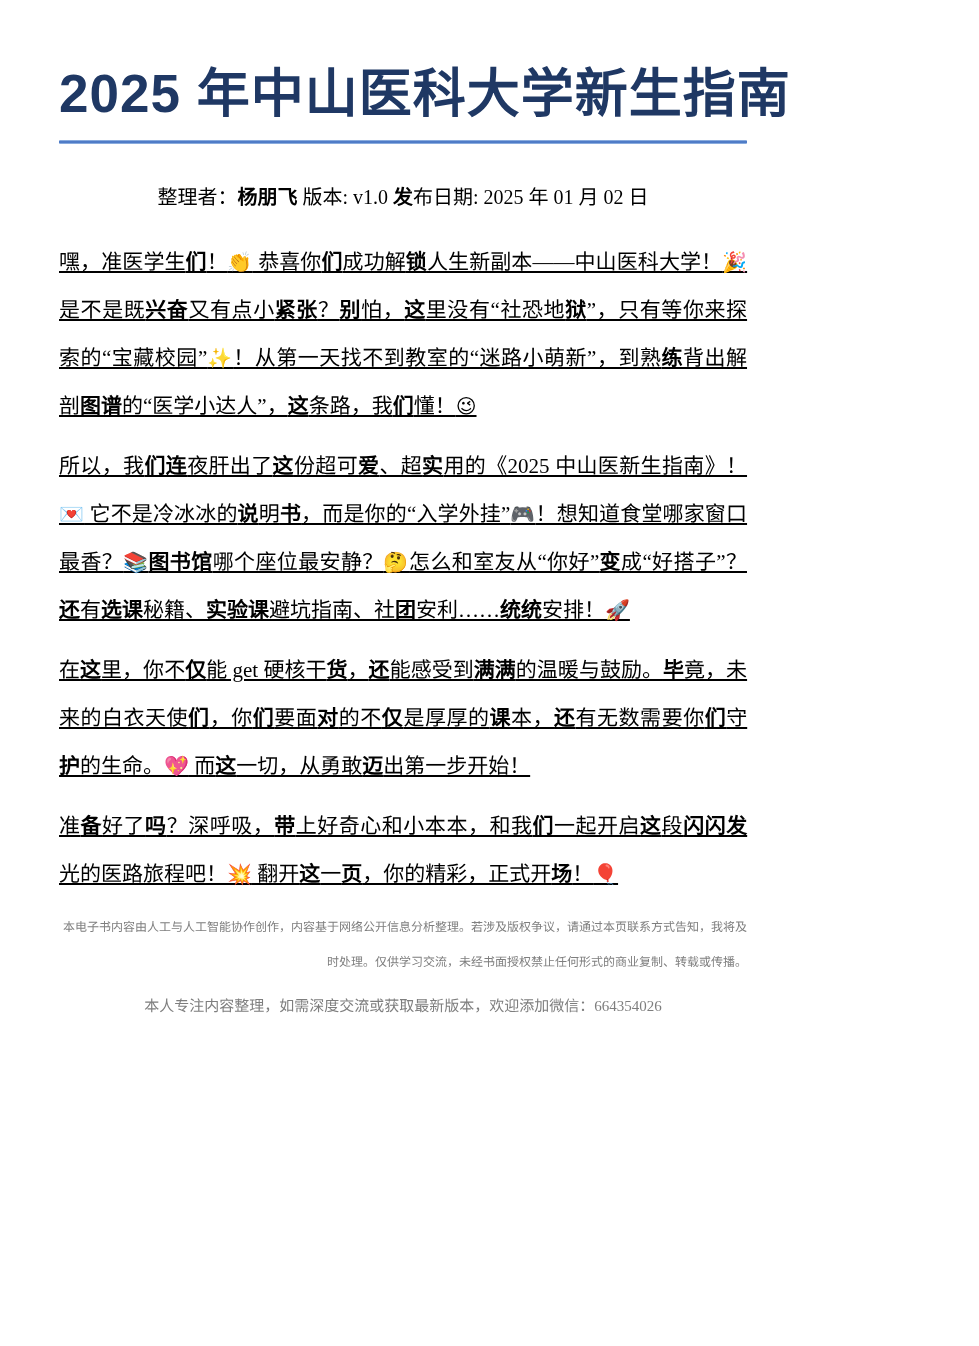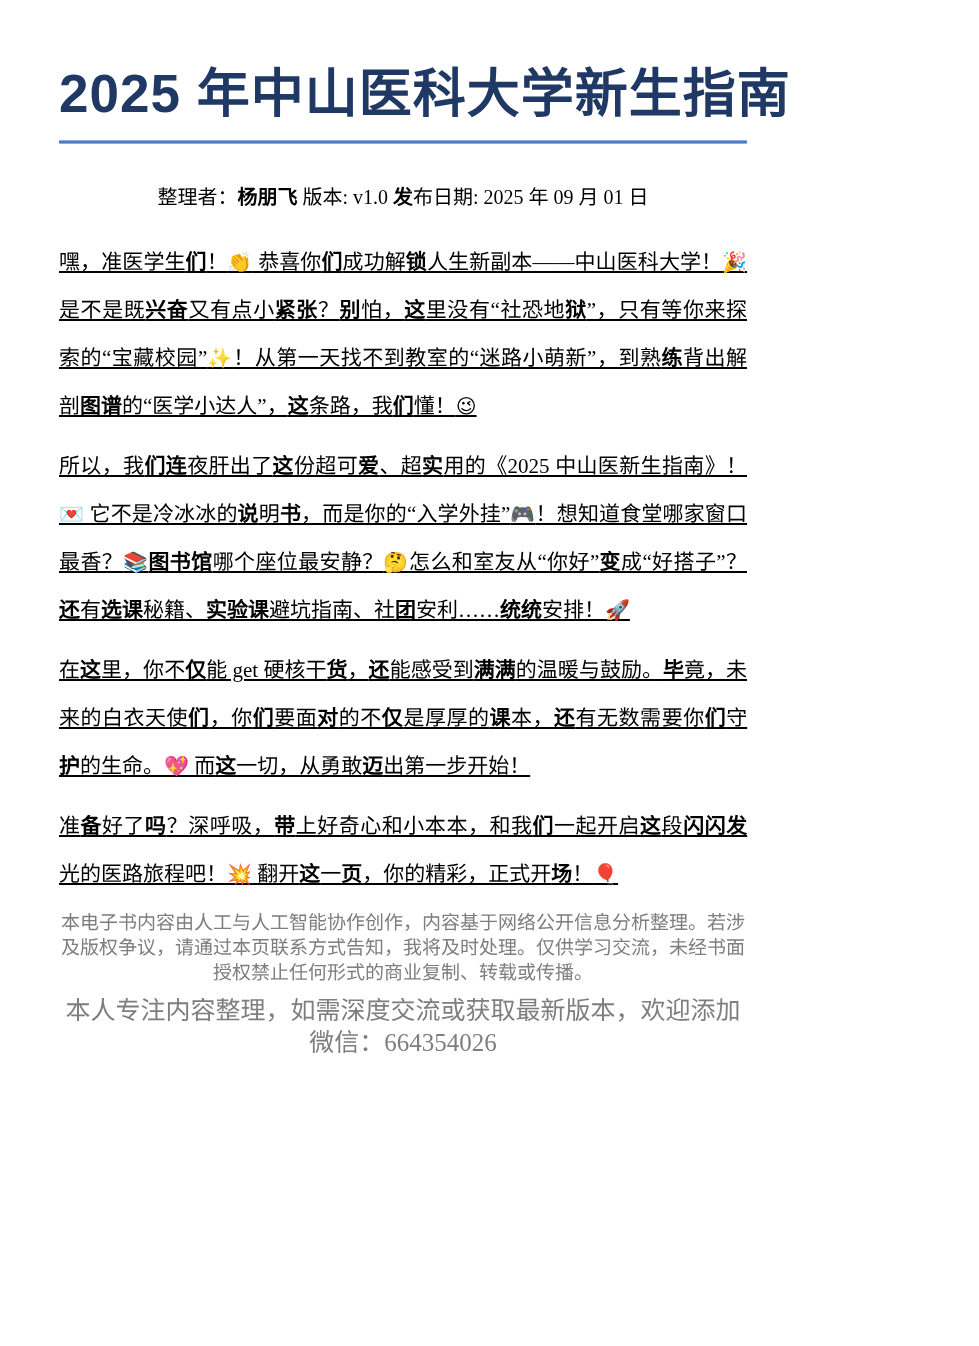--- a/index.html
+++ b/index.html
@@ -50,39 +50,39 @@
     font-family:"Liberation Sans","DejaVu Sans",sans-serif;
     font-weight:700;
   }
   .seg-e{
     font-family:"DejaVu Sans","Liberation Sans",sans-serif;
     font-size:20px;
   }
   .disclaimer{
     margin:8px 0 0;
     color:var(--muted-color);
-    font-size:19px;
-    line-height:25px;
-    text-align:center;
+    font-size:12px;
+    line-height:35px;
+    text-align:right;
   }
   .contact{
     margin:10px 0 0;
     color:var(--muted-color);
-    font-size:25px;
+    font-size:15px;
     line-height:32px;
     text-align:center;
   }
 </style>
 </head>
 <body>
 
 <div class="page">
   <h1 class="title">2025 年中山医科大学新生指南</h1>
   <div class="title-rule"></div>
-  <p class="byline"><span class="seg-n">整理者：</span><span class="seg-b">杨朋飞</span><span class="seg-n"> 版本: v1.0 </span><span class="seg-b">发</span><span class="seg-n">布日期: 2025 年 09 月 01 日</span></p>
+  <p class="byline"><span class="seg-n">整理者：</span><span class="seg-b">杨朋飞</span><span class="seg-n"> 版本: v1.0 </span><span class="seg-b">发</span><span class="seg-n">布日期: 2025 年 01 月 02 日</span></p>
 
   <div class="content">
     <p class="para"><span class="seg-n">嘿，准医学生</span><span class="seg-b">们</span><span class="seg-n">！</span><span class="seg-e">👏</span><span class="seg-n"> 恭喜你</span><span class="seg-b">们</span><span class="seg-n">成功解</span><span class="seg-b">锁</span><span class="seg-n">人生新副本——中山医科大学！</span><span class="seg-e">🎉</span><span class="seg-n"> 是不是既</span><span class="seg-b">兴奋</span><span class="seg-n">又有点小</span><span class="seg-b">紧张</span><span class="seg-n">？</span><span class="seg-b">别</span><span class="seg-n">怕，</span><span class="seg-b">这</span><span class="seg-n">里没有“社恐地</span><span class="seg-b">狱</span><span class="seg-n">”，只有等你来探索的“宝藏校园”</span><span class="seg-e">✨</span><span class="seg-n">！从第一天找不到教室的“迷路小萌新”，到熟</span><span class="seg-b">练</span><span class="seg-n">背出解剖</span><span class="seg-b">图谱</span><span class="seg-n">的“医学小达人”，</span><span class="seg-b">这</span><span class="seg-n">条路，我</span><span class="seg-b">们</span><span class="seg-n">懂！</span><span class="seg-e">😉</span></p>
     <p class="para"><span class="seg-n">所以，我</span><span class="seg-b">们连</span><span class="seg-n">夜肝出了</span><span class="seg-b">这</span><span class="seg-n">份超可</span><span class="seg-b">爱</span><span class="seg-n">、超</span><span class="seg-b">实</span><span class="seg-n">用的《2025 中山医新生指南》！</span><span class="seg-e">💌</span><span class="seg-n"> 它不是冷冰冰的</span><span class="seg-b">说</span><span class="seg-n">明</span><span class="seg-b">书</span><span class="seg-n">，而是你的“入学外挂”</span><span class="seg-e">🎮</span><span class="seg-n">！想知道食堂哪家窗口最香？</span><span class="seg-e">📚</span><span class="seg-b">图书馆</span><span class="seg-n">哪个座位最安静？</span><span class="seg-e">🤔</span><span class="seg-n">怎么和室友从“你好”</span><span class="seg-b">变</span><span class="seg-n">成“好搭子”？</span><span class="seg-b">还</span><span class="seg-n">有</span><span class="seg-b">选课</span><span class="seg-n">秘籍、</span><span class="seg-b">实验课</span><span class="seg-n">避坑指南、社</span><span class="seg-b">团</span><span class="seg-n">安利……</span><span class="seg-b">统统</span><span class="seg-n">安排！</span><span class="seg-e">🚀</span></p>
     <p class="para"><span class="seg-n">在</span><span class="seg-b">这</span><span class="seg-n">里，你不</span><span class="seg-b">仅</span><span class="seg-n">能 get 硬核干</span><span class="seg-b">货</span><span class="seg-n">，</span><span class="seg-b">还</span><span class="seg-n">能感受到</span><span class="seg-b">满满</span><span class="seg-n">的温暖与鼓励。</span><span class="seg-b">毕</span><span class="seg-n">竟，未来的白衣天使</span><span class="seg-b">们</span><span class="seg-n">，你</span><span class="seg-b">们</span><span class="seg-n">要面</span><span class="seg-b">对</span><span class="seg-n">的不</span><span class="seg-b">仅</span><span class="seg-n">是厚厚的</span><span class="seg-b">课</span><span class="seg-n">本，</span><span class="seg-b">还</span><span class="seg-n">有无数需要你</span><span class="seg-b">们</span><span class="seg-n">守</span><span class="seg-b">护</span><span class="seg-n">的生命。</span><span class="seg-e">💖</span><span class="seg-n"> 而</span><span class="seg-b">这</span><span class="seg-n">一切，从勇敢</span><span class="seg-b">迈</span><span class="seg-n">出第一步开始！</span></p>
     <p class="para"><span class="seg-n">准</span><span class="seg-b">备</span><span class="seg-n">好了</span><span class="seg-b">吗</span><span class="seg-n">？深呼吸，</span><span class="seg-b">带</span><span class="seg-n">上好奇心和小本本，和我</span><span class="seg-b">们</span><span class="seg-n">一起开启</span><span class="seg-b">这</span><span class="seg-n">段</span><span class="seg-b">闪闪发</span><span class="seg-n">光的医路旅程吧！</span><span class="seg-e">💥</span><span class="seg-n"> 翻开</span><span class="seg-b">这</span><span class="seg-n">一</span><span class="seg-b">页</span><span class="seg-n">，你的精彩，正式开</span><span class="seg-b">场</span><span class="seg-n">！</span><span class="seg-e">🎈</span></p>
   </div>
 
   <p class="disclaimer">本电子书内容由人工与人工智能协作创作，内容基于网络公开信息分析整理。若涉及版权争议，请通过本页联系方式告知，我将及时处理。仅供学习交流，未经书面授权禁止任何形式的商业复制、转载或传播。</p>
   <p class="contact">本人专注内容整理，如需深度交流或获取最新版本，欢迎添加微信：664354026</p>

